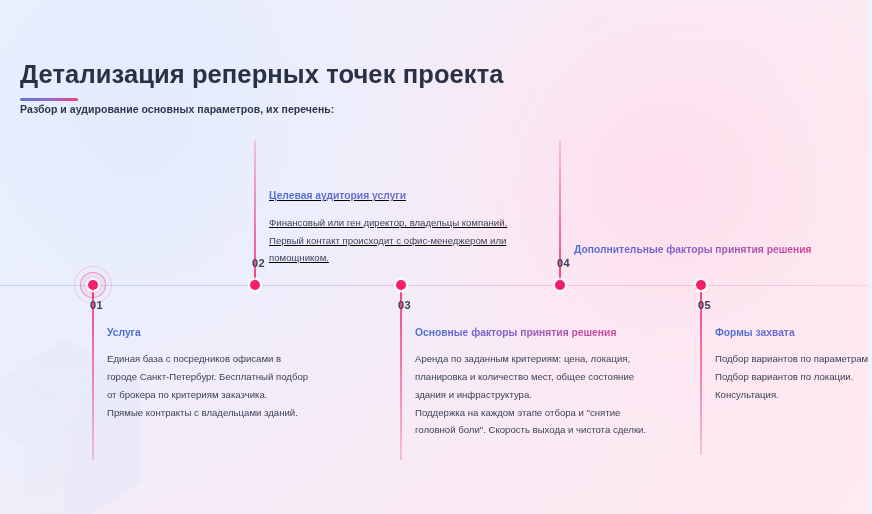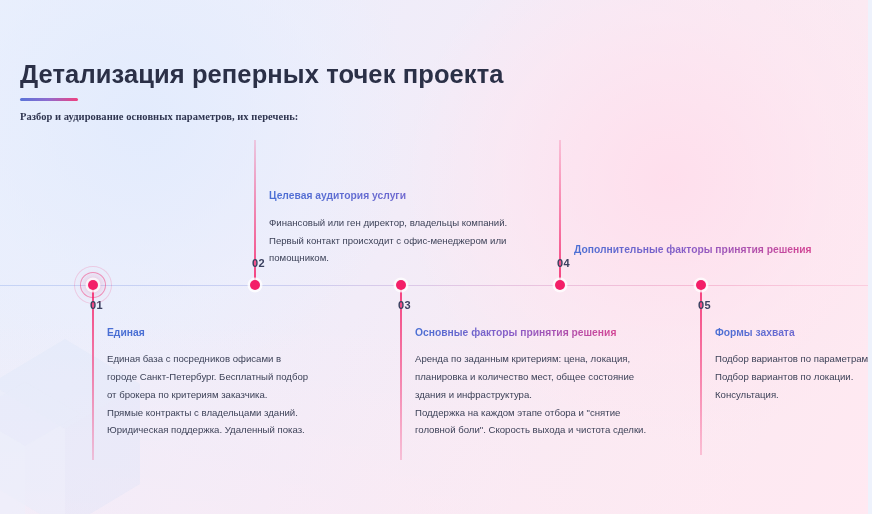--- a/index.html
+++ b/index.html
@@ -78,26 +78,25 @@
     white-space: nowrap;
   }
   .title-rule {
     margin-top: 9px;
     width: 58px;
     height: 3px;
     border-radius: 2px;
     background: linear-gradient(to right, #5a74d8 0%, #8f6bcf 48%, #f0407f 100%);
   }
   .subtitle {
-    margin-top: 10px;
+    margin-top: 2px;
     font-size: 10.5px;
     font-weight: 700;
     color: #2f3550;
     letter-spacing: .05px;
-    font-family: Liberation Serif, serif;
   }
 
   
   .timeline-axis {
     position: absolute;
     left: 0; top: 285px;
     width: 872px; height: 1.4px;
     background: linear-gradient(to right,
       rgba(168,190,240,.55) 0%,
       rgba(178,186,236,.6) 30%,
@@ -221,35 +220,34 @@
 
   <div class="timeline-axis"></div>
   <div id="nodes-root">
       <div class="node down" style="left: 93px;">
         <div class="stem" style="height: 175px;"></div>
         <div class="pulse outer"></div>
         <div class="pulse"></div>
         <div class="dot"></div>
         <div class="node-num">01</div>
         <div class="block" style="width: 230px;">
-          <div class="block-title solid-blue">Единая</div>
+          <div class="block-title solid-blue">Услуга</div>
           <div class="block-body">
             <p>Единая база с посредников офисами в</p>
             <p>городе Санкт-Петербург. Бесплатный подбор</p>
             <p>от брокера по критериям заказчика.</p>
             <p>Прямые контракты с владельцами зданий.</p>
-            <p>Юридическая поддержка.  Удаленный показ.</p>
           </div>
         </div>
       </div>
       <div class="node up" style="left: 255px;">
         <div class="stem" style="height: 145px;"></div>
         <div class="dot"></div>
         <div class="node-num">02</div>
-        <div class="block" style="width: 270px;">
+        <div class="block" style="width: 270px; text-decoration: underline;">
           <div class="block-title grad-blue-purple">Целевая аудитория услуги</div>
           <div class="block-body">
             <p>Финансовый или ген директор, владельцы компаний.</p>
             <p>Первый контакт происходит с офис-менеджером или</p>
             <p>помощником.</p>
           </div>
         </div>
       </div>
       <div class="node down" style="left: 401px;">
         <div class="stem" style="height: 175px;"></div>

